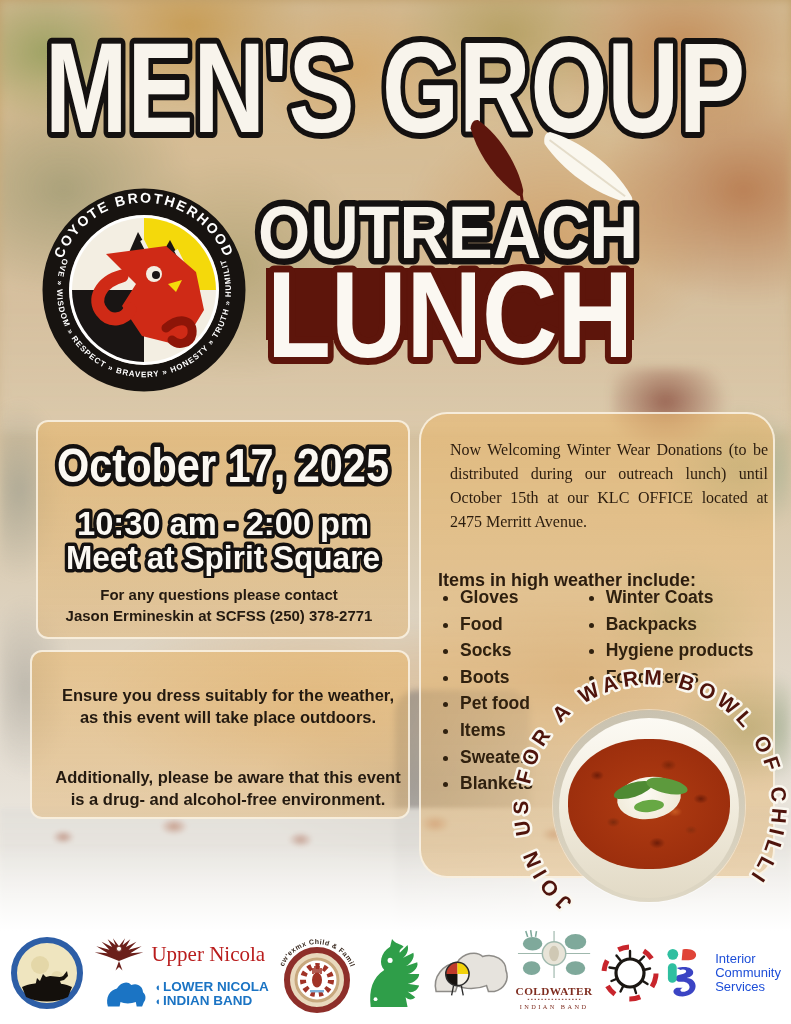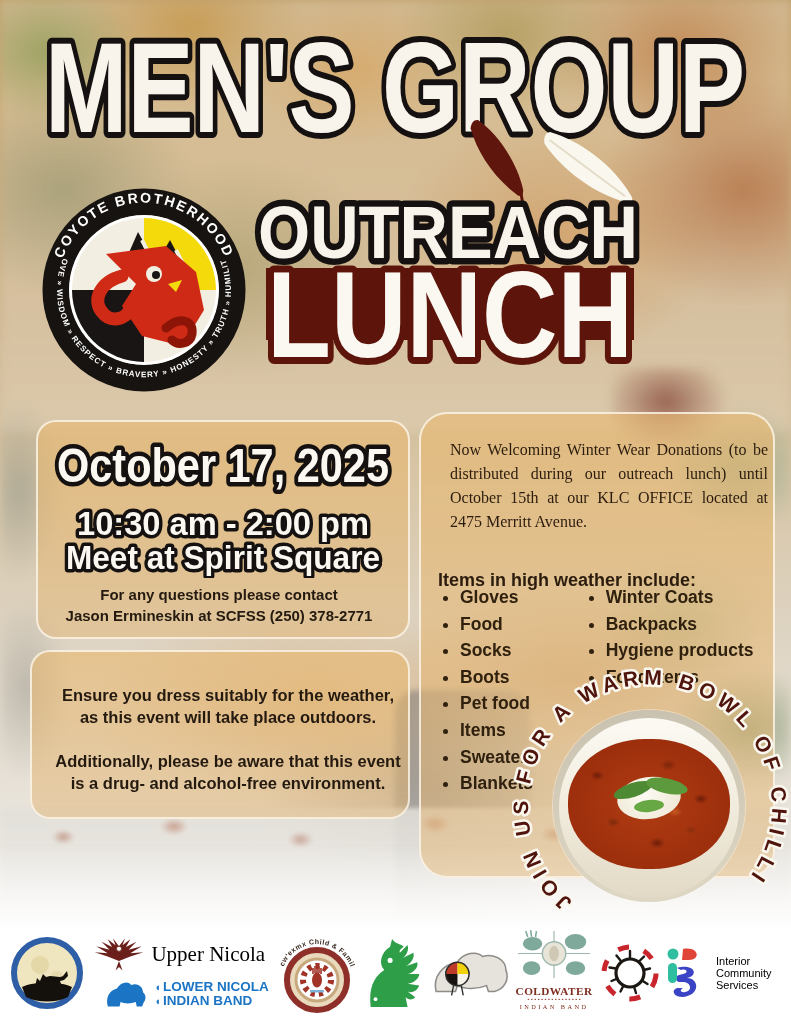--- a/index.html
+++ b/index.html
@@ -48,21 +48,21 @@
       radial-gradient(18px 11px at 38% 24%,rgba(150,60,34,.4),transparent 70%),
       radial-gradient(22px 13px at 55% 12%,rgba(170,80,44,.45),transparent 70%),
       radial-gradient(18px 11px at 70% 20%,rgba(150,60,34,.4),transparent 70%),
       radial-gradient(16px 10px at 86% 16%,rgba(162,72,40,.4),transparent 70%),
       linear-gradient(180deg,rgba(226,223,217,.85),rgba(238,236,232,.9));}
   .bg-fade{left:0;top:845px;width:791px;height:179px;
     background:linear-gradient(180deg,rgba(255,255,255,0) 0%,#ffffff 48%,#ffffff 100%);}
   
   text.disp{font-family:"Liberation Sans","DejaVu Sans",sans-serif;font-weight:bold;}
   
-  .box{border-radius:20px;border:2px solid rgba(252,248,240,.78);
+  .box{border-radius:12px;border:2px solid rgba(252,248,240,.78);
        background:linear-gradient(180deg,rgba(232,184,112,.62),rgba(226,182,118,.5));}
   .contact{color:#241a10;font-weight:bold;font-size:15px;line-height:1.4;text-align:center;}
   .notice{color:#241a10;font-weight:bold;font-size:16.5px;line-height:1.35;text-align:center;margin:8px;}
   .donate-par{color:#2b1c0e;font-size:16px;line-height:1.5;text-align:justify;margin:12px;font-family:Liberation Serif, serif;}
   .donate-head{color:#2b1c0e;font-size:18px;font-weight:bold;margin:6px 0 2px 0;}
   .donate-cols{display:flex;}
   .donate-cols ul{margin:2px 0 0 0;padding-left:22px;}
   .donate-cols li{color:#30210f;font-weight:bold;font-size:17.5px;line-height:1.52;}
   
   .bowl{left:553px;top:710px;width:192px;height:192px;border-radius:50%;overflow:hidden;
@@ -81,26 +81,26 @@
           radial-gradient(12px 8px at 66% 56%,#c85a22,transparent 62%),
           radial-gradient(100% 100% at 50% 50%,#b03c12 0%,#992c0c 60%,#7d1f07 100%);}
   .cream{position:absolute;left:50%;top:46%;width:64px;height:42px;margin:-21px 0 0 -32px;
         border-radius:50%;transform:rotate(-8deg);
         background:radial-gradient(circle at 45% 40%,#fcfaf2,#ece5d0);}
   
   .footer{left:0;bottom:0;width:791px;height:102px;display:flex;align-items:center;
           justify-content:space-between;padding:0 10px;box-sizing:border-box;}
   .nicola{display:flex;flex-direction:column;width:186px;}
   .nicola-row{display:flex;align-items:center;}
-  .un-label{font-family:"Liberation Serif",serif;font-size:21px;color:#000000;margin-left:3px;white-space:nowrap;}
+  .un-label{font-family:"Liberation Serif",serif;font-size:21px;color:#b91c1c;margin-left:3px;white-space:nowrap;}
   .ln-text{margin-left:4px;line-height:1.05;}
   .ln-text div{color:#1b74c4;font-weight:bold;font-size:13.5px;white-space:nowrap;}
   .ln-mark{font-size:11px;margin-right:2px;}
   .ics{display:flex;align-items:center;width:118px;}
-  .ics-text{margin-left:13px;color:#000000;font-size:11px;line-height:1.1;}
+  .ics-text{margin-left:13px;color:#1d4ed8;font-size:13px;line-height:1.1;}
 </style>
 </head>
 <body>
 
 <div class="poster">
 
   <div class="abs bg-base"></div>
   <div class="abs bg-top"></div>
   <div class="abs bg-right"></div>
   <div class="abs bg-left"></div>
@@ -174,21 +174,21 @@
       <text class="disp" x="175" y="31" font-size="33" text-anchor="middle" textLength="314" lengthAdjust="spacingAndGlyphs" stroke="#141110" stroke-width="7" stroke-linejoin="round" paint-order="stroke" fill="#fbf8f2">Meet at Spirit Square</text>
     </svg>
     <div class="abs contact" style="left:8px;top:162px;width:346px;">
       <div>For any questions please contact</div>
       <div>Jason Ermineskin at SCFSS (250) 378-2771</div>
     </div>
   </div>
 
   <div class="abs box" style="left:30px;top:650px;width:376px;height:165px;">
     <p class="notice abs" style="left:14px;top:24px;width:348px;">Ensure you dress suitably for the weather, as this event will take place outdoors.</p>
-    <p class="notice abs" style="left:14px;top:90px;width:348px;">Additionally, please be aware that this event is a drug- and alcohol-free environment.</p>
+    <p class="notice abs" style="left:14px;top:106px;width:348px;">Additionally, please be aware that this event is a drug- and alcohol-free environment.</p>
   </div>
 
   <div class="abs box" style="left:419px;top:412px;width:352px;height:462px;border-radius:28px;">
     <p class="donate-par abs" style="left:17px;top:12px;width:318px;">Now Welcoming Winter Wear Donations (to be distributed during our outreach lunch) until October 15th at our KLC OFFICE located at 2475 Merritt Avenue.</p>
     <div class="donate-head abs" style="left:17px;top:150px;width:320px;">Items in high weather include:</div>
     <div class="donate-cols abs" style="left:17px;top:168px;width:325px;">
       <ul style="width:44%;">
         <li>Gloves</li>
         <li>Food</li>
         <li>Socks</li>

